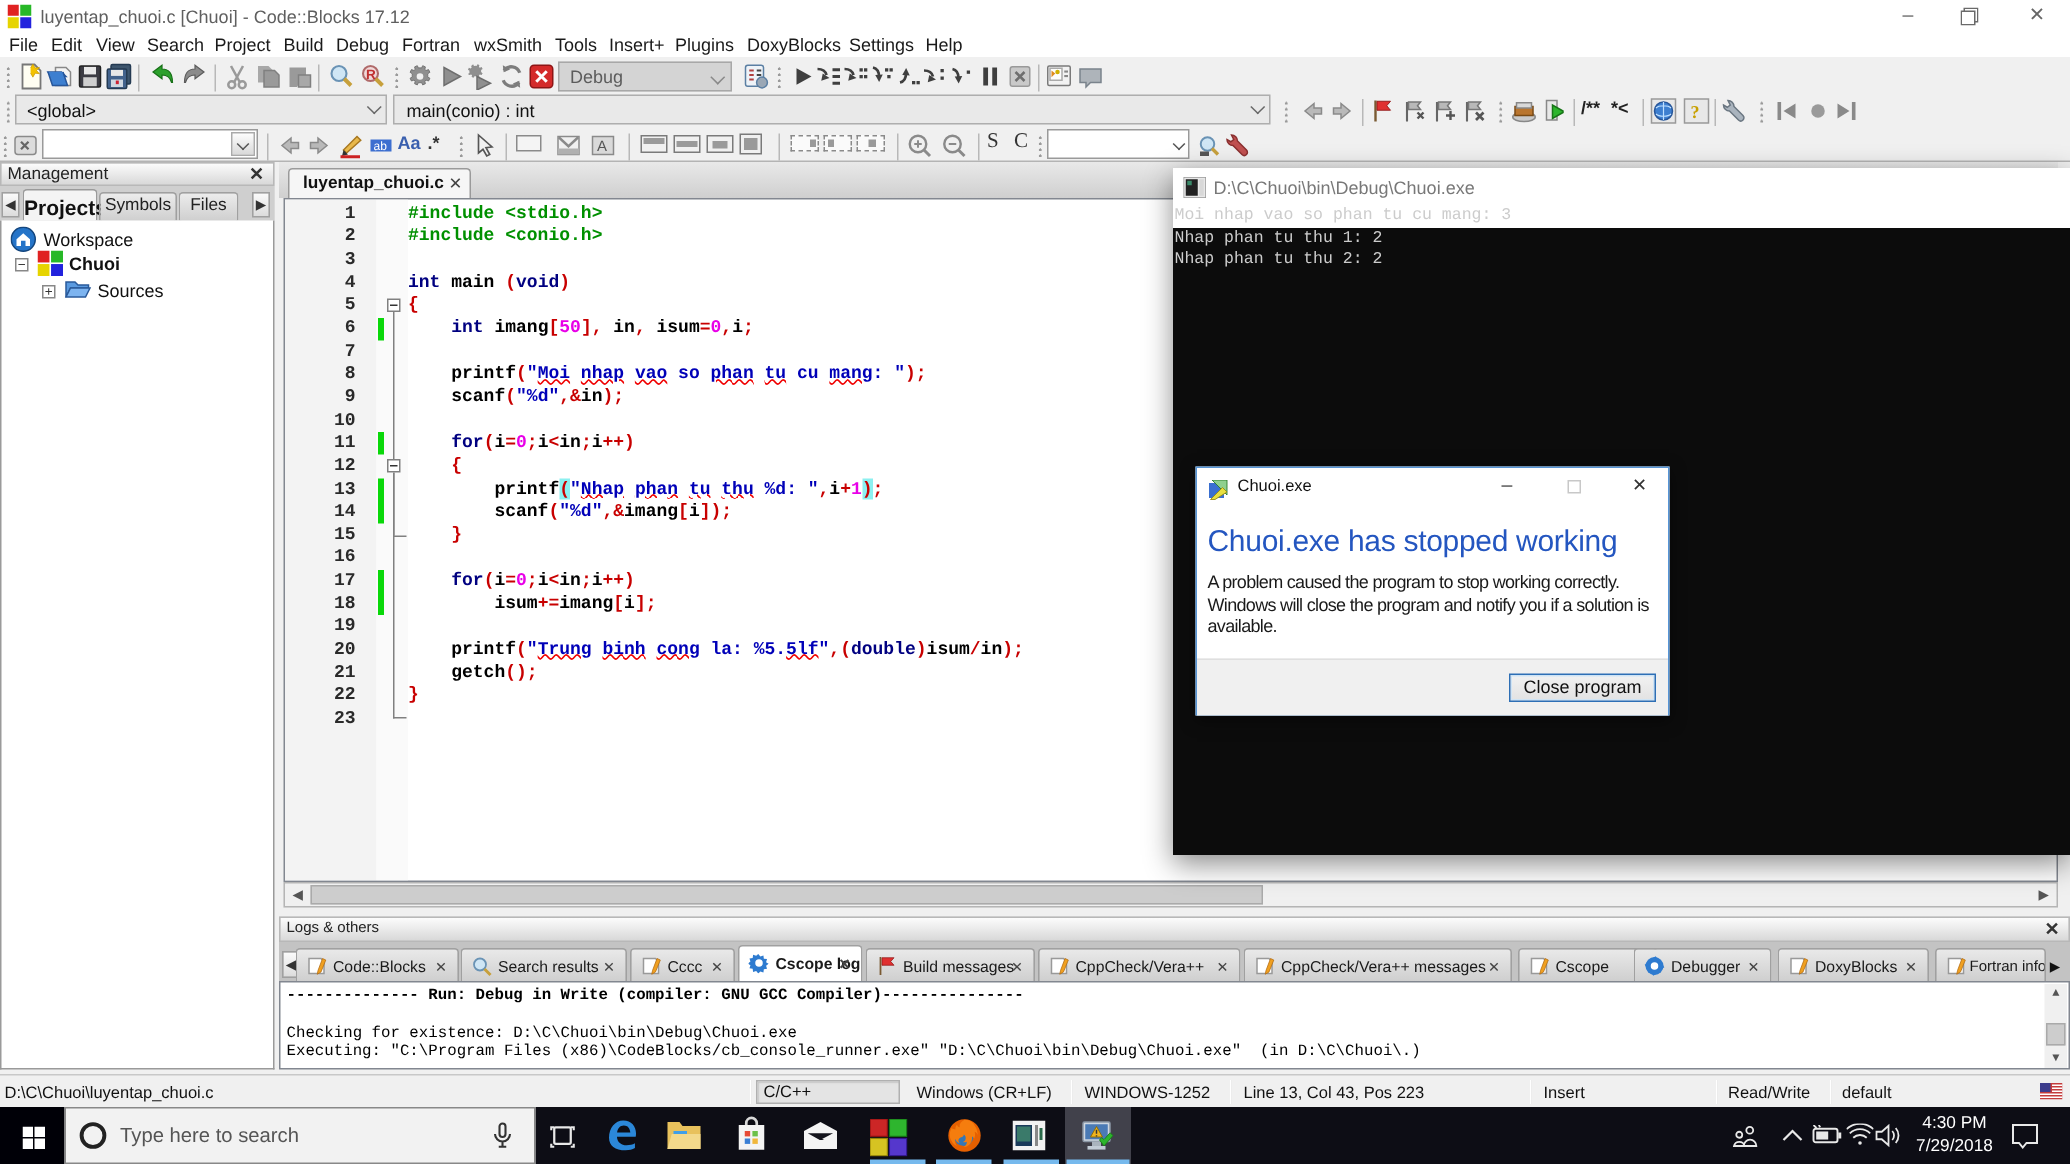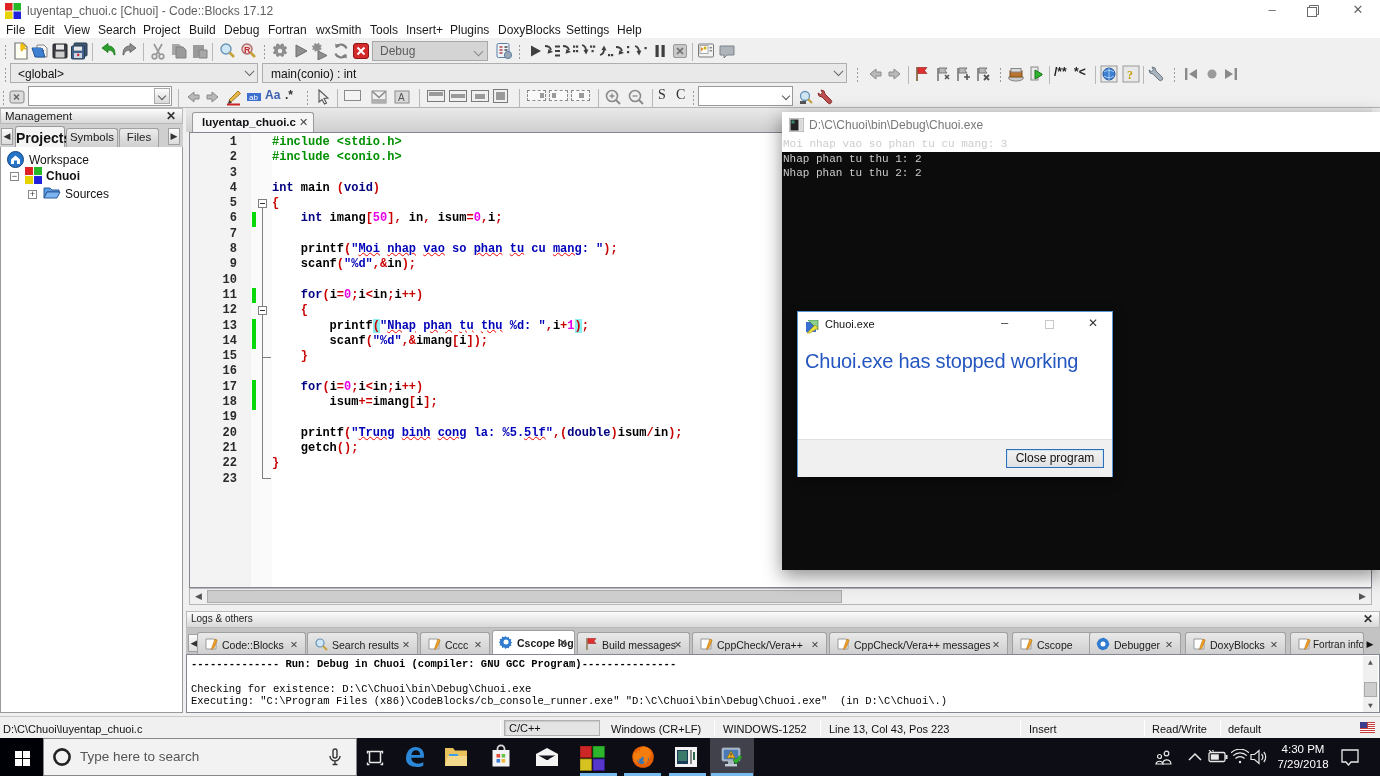--- a/index.html
+++ b/index.html
@@ -681,21 +681,21 @@
     <div class="ltab" style="left:1104px;width:74px;font-size:10px">
         <svg class="lic" viewBox="0 0 14 14">
           <path d="M2 2h8l2 2v8H2z" fill="#fff" stroke="#999"></path>
           <path d="M8 10L11 2l2.2 1L10 11l-2.5 1.5z" fill="#f0a020" stroke="#b06a10" stroke-width=".5"></path>
         </svg>
         <span style="left:22px">Fortran info</span>
       </div>
     <div class="ab" style="left:1178px;top:8px;width:12px;height:18px;text-align:center;line-height:16px;font-size:9px;color:#111">▶</div>
   </div>
   <div class="ab mono" style="left:0;top:43px;width:1194px;height:59px;background:#fff;border:1px solid #828790;font-size:10.5px;line-height:12.4px;color:#000">
-    <pre class="ab" style="left:4px;top:3px;font-family:inherit"><b>-------------- Run: Debug in Chuoi (compiler: GNU GCC Program)---------------</b>
+    <pre class="ab" style="left:4px;top:3px;font-family:inherit"><b>-------------- Run: Debug in Write (compiler: GNU GCC Compiler)---------------</b>
 
 Checking for existence: D:\C\Chuoi\bin\Debug\Chuoi.exe
 Executing: "C:\Program Files (x86)\CodeBlocks/cb_console_runner.exe" "D:\C\Chuoi\bin\Debug\Chuoi.exe"  (in D:\C\Chuoi\.)</pre>
     <div class="ab" style="right:1px;top:1px;width:15px;height:56px;background:#f0f0f0">
       <div class="ab" style="left:0;top:0;width:15px;height:13px;color:#555;font-size:8px;text-align:center;line-height:13px">▲</div>
       <div class="ab" style="left:1px;top:26px;width:13px;height:15px;background:#cdcdcd;border:1px solid #aaa"></div>
       <div class="ab" style="left:0;bottom:0;width:15px;height:13px;color:#555;font-size:8px;text-align:center;line-height:13px">▼</div>
     </div>
   </div>
 </div>
@@ -747,20 +747,21 @@
     <svg class="ab" style="left:8px;top:8px" width="14" height="14" viewBox="0 0 14 14">
         <rect x="0" y="2" width="10" height="10" fill="#3a6fd0"></rect>
         <path d="M2 0h10v10z" fill="#8fd08f" stroke="#2a7a2a" stroke-width=".6"></path>
         <path d="M1 13L9 5l3 3-8 5z" fill="#e8e040" stroke="#9a8a10" stroke-width=".6"></path>
       </svg>
     <span class="ab" style="left:27px;top:6px;font-size:11px;color:#111">Chuoi.exe</span>
     <span class="ab" style="left:203px;top:3px;font-size:13px;color:#444">–</span>
     <div class="ab" style="left:247px;top:8px;width:9px;height:9px;border:1px solid #c8c8c8"></div>
     <span class="ab" style="left:290px;top:4px;font-size:12px;color:#333">✕</span>
     <div class="ab" style="left:7px;top:38px;font-size:20px;color:#2456c0;letter-spacing:-0.2px">Chuoi.exe has stopped working</div>
+    <div class="ab" style="left:7px;top:69px;width:310px;font-size:12px;line-height:14.7px;color:#1a1a1a;letter-spacing:-0.45px;white-space:nowrap">A problem caused the program to stop working correctly.<br>Windows will close the program and notify you if a solution is<br>available.</div>
     <div class="ab" style="left:0;top:127px;width:314px;height:38px;background:#f0f0f0;border-top:1px solid #dfdfdf">
       <div class="ab" style="left:208px;top:9px;width:98px;height:19px;background:linear-gradient(#f2f2f2,#e2e2e2);border:1px solid #2e6fb5;box-shadow:inset 0 0 0 1px #cfe4f5;text-align:center;font-size:12px;color:#111;line-height:17px">Close program</div>
     </div>
   </div>
 </div>
 
 <div class="ab" id="taskbar">
 
   <div class="ab" style="left:0;top:0;width:43px;height:38px;background:#000007"></div>
   <svg class="ab" style="left:15px;top:13px" width="15" height="15" viewBox="0 0 15 15">

